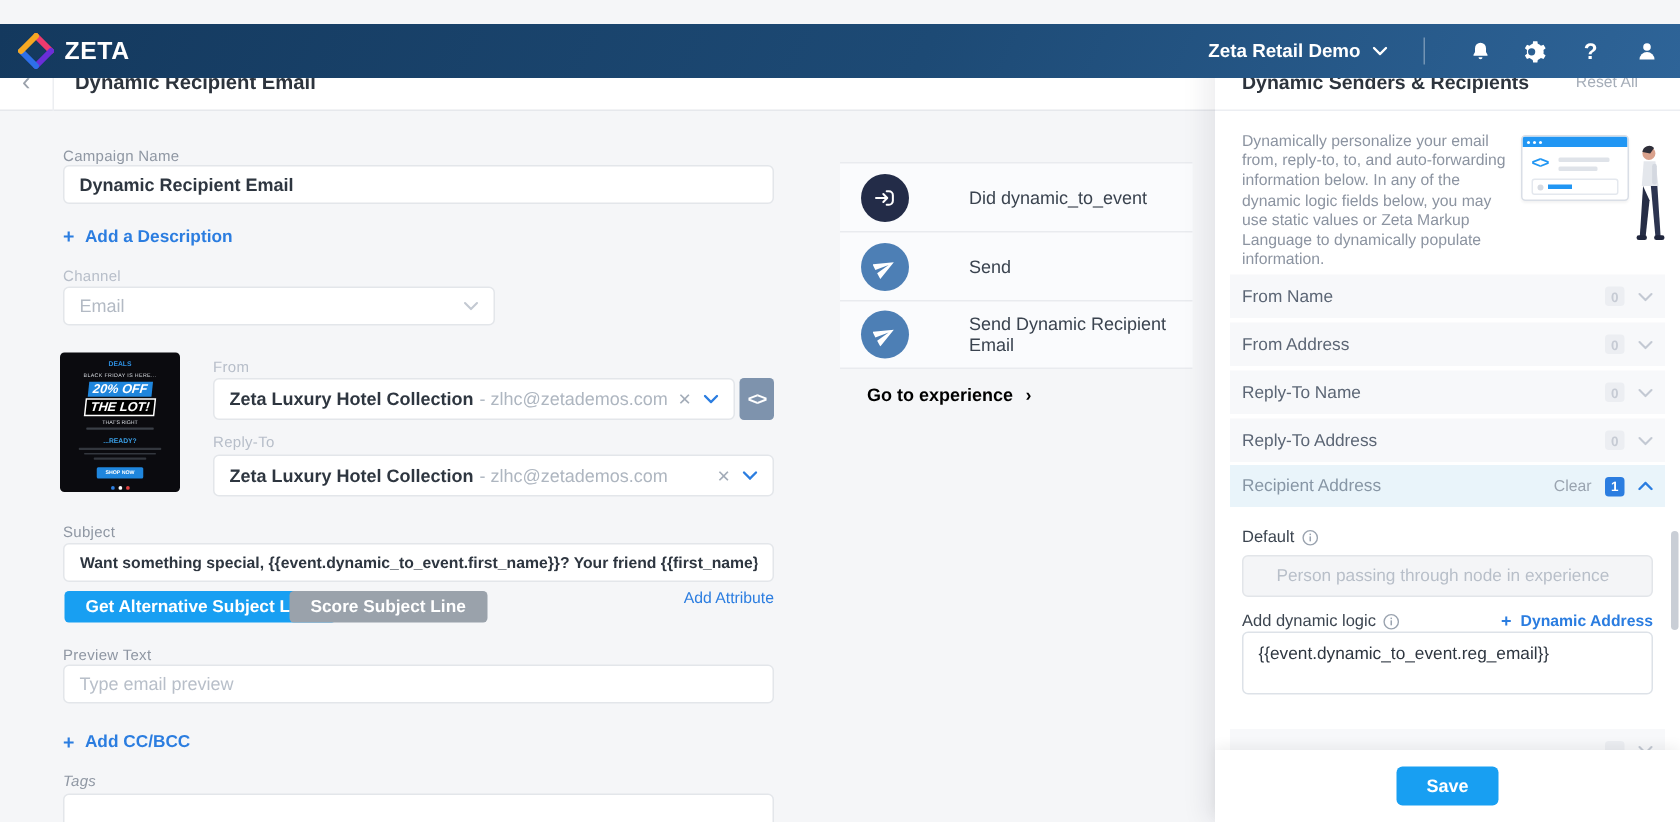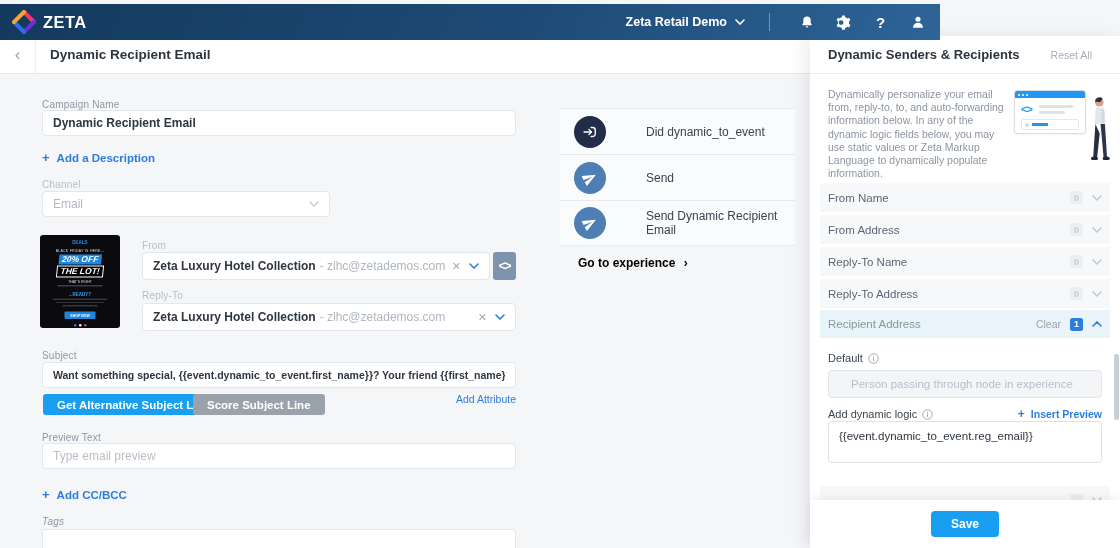--- a/index.html
+++ b/index.html
@@ -1,21 +1,21 @@
 <!DOCTYPE html>
 <html><head>
 <meta charset="utf-8">
 <style>
   * { margin:0; padding:0; box-sizing:border-box; }
   html,body { width:1120px; height:548px; overflow:hidden; }
   body { font-family:"Liberation Sans", sans-serif; background:#f5f6f8; }
   .app { position:relative; width:1120px; height:548px; overflow:hidden; background:#f5f6f8; }
 
   
-  .topnav { position:absolute; top:4px; left:0; width:940px; height:36px;
+  .topnav { position:absolute; top:16px; left:0; width:1120px; height:36px;
     background:linear-gradient(115deg,#14395e 0%,#1d4a75 55%,#2e6498 100%);
     display:flex; align-items:center; z-index:30; }
   .logo { margin-left:12px; width:24px; height:24px; }
   .brand { color:#fff; font-size:16.5px; font-weight:bold; letter-spacing:.4px; margin-left:7px; }
   .nav-right { margin-left:auto; display:flex; align-items:center; margin-right:14px; }
   .account { display:flex; align-items:center; color:#fff; font-size:12.5px; font-weight:bold; cursor:pointer; }
   .account svg { margin-left:8px; }
   .nav-divider { width:1px; height:18px; background:rgba(255,255,255,.35); margin:0 8px 0 24px; }
   .nav-icon { width:17px; height:17px; margin-left:20px; display:flex; align-items:center; justify-content:center; cursor:pointer; }
   .help-glyph { color:#fff; font-size:15px; font-weight:bold; }
@@ -407,21 +407,21 @@
       <span class="p-sec-label" style="position:static;">
         <span>Add dynamic logic</span>
         <svg width="11" height="11" viewBox="0 0 12 12">
           <circle cx="6" cy="6" r="5.2" stroke="#9aa3af" fill="none" stroke-width="1"></circle>
           <rect x="5.45" y="5" width="1.1" height="3.6" fill="#9aa3af"></rect>
           <rect x="5.45" y="3" width="1.1" height="1.1" fill="#9aa3af"></rect>
         </svg>
       </span>
       <span class="insert-link">
         <span class="plus">+</span>
-        <span>Insert Preview</span>
+        <span>Dynamic Address</span>
       </span>
     </div>
     <textarea class="p-textarea" style="top: 385px;">{{event.dynamic_to_event.reg_email}}</textarea>
 
     <div class="acc-row" style="top:450px; height:28px;">
       <span class="acc-right">
         <span class="badge"></span>
         <span class="chev-gray">
             <svg width="10" height="6" viewBox="0 0 10 6">
               <path d="M1 1l4 4 4-4" stroke="currentColor" stroke-width="1.4" fill="none" stroke-linecap="round"></path>

